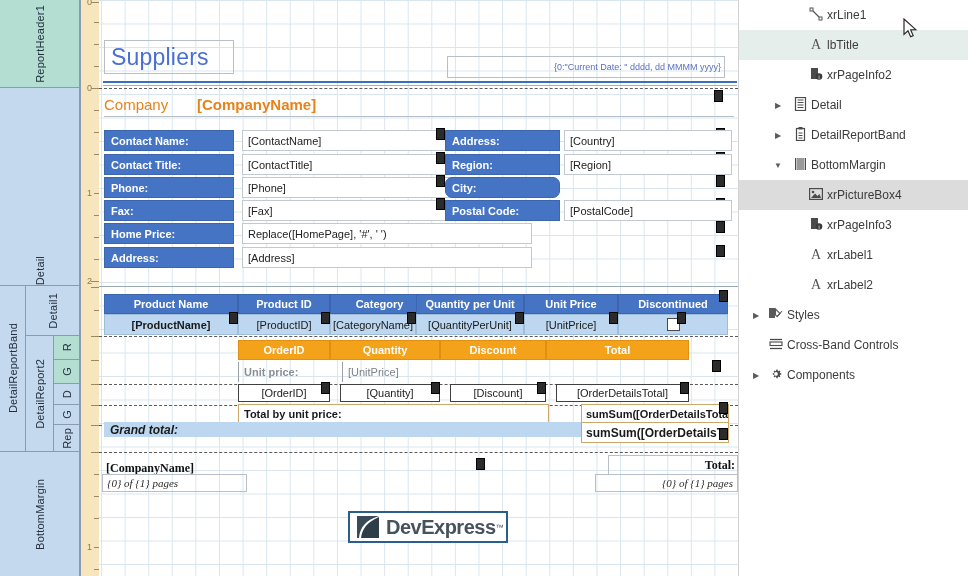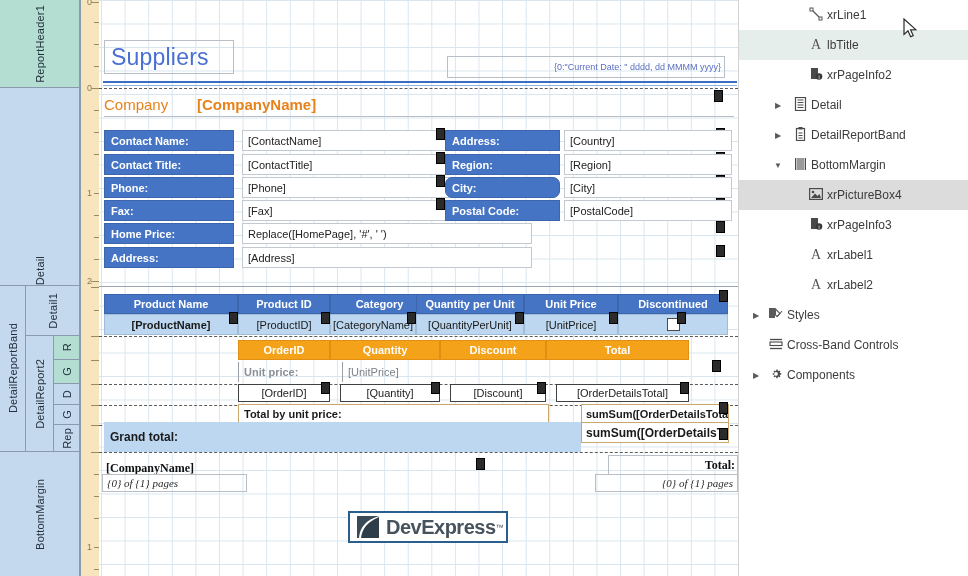--- a/index.html
+++ b/index.html
@@ -242,21 +242,20 @@
     <div class="h" style="left:337px;top:128px;"></div>
     <div class="ctl fieldlbl" style="left:346px;top:130px;width:115px;height:21px;">Address:</div>
     <div class="ctl fieldval" style="left:465px;top:130px;width:168px;height:21px;">[Country]</div>
 
     <div class="h" style="left:337px;top:152px;"></div>
     <div class="ctl fieldlbl" style="left:346px;top:154px;width:115px;height:21px;">Region:</div>
     <div class="ctl fieldval" style="left:465px;top:154px;width:168px;height:21px;">[Region]</div>
 
     <div class="h" style="left:337px;top:175px;"></div>
     <div class="ctl fieldlbl" style="left:346px;top:177px;width:115px;height:21px;border-radius:7px;">City:</div>
-    <div class="ctl fieldval" style="left:465px;top:177px;width:168px;height:21px;">[City]</div>
 
     <div class="h" style="left:337px;top:198px;"></div>
     <div class="ctl fieldlbl" style="left:346px;top:200px;width:115px;height:21px;">Postal Code:</div>
     <div class="ctl fieldval" style="left:465px;top:200px;width:168px;height:21px;">[PostalCode]</div>
 
     <div class="bandsep solid" style="top:286px;"></div>
 
     <div class="ctl colhdr" style="left:5px;top:294px;width:134px;height:20px;">Product Name</div>
     <div class="ctl colhdr" style="left:139px;top:294px;width:92px;height:20px;">Product ID</div>
     <div class="ctl colhdr" style="left:231px;top:294px;width:99px;height:20px;">Category</div>
@@ -305,21 +304,21 @@
     <div class="h" style="left:581px;top:382px;"></div>
 
     <div class="bandsep" style="top:405px;"></div>
 
     <div class="ctl totlbl" style="left:139px;top:404px;width:311px;height:20px;">Total by unit price:</div>
     <div class="ctl totval" style="left:482px;top:404px;width:148px;height:20px;">sumSum([OrderDetailsTotal])</div>
     <div class="h" style="left:620px;top:402px;"></div>
 
     <div class="bandsep" style="top:425px;"></div>
 
-    <div class="ctl grand" style="left:5px;top:422px;width:477px;height:30px;">Grand total:</div>
+    <div class="ctl grand" style="left:5px;top:422px;width:477px;height:15px;font-style:italic;">Grand total:</div>
     <div class="ctl grandval" style="left:482px;top:422px;width:148px;height:21px;">sumSum([OrderDetailsTotal])</div>
     <div class="h" style="left:620px;top:428px;"></div>
 
     <div class="bandsep" style="top:452px;"></div>
 
     <div class="ctl cname" style="left:3px;top:458px;width:380px;height:20px;">[CompanyName]</div>
     <div class="h" style="left:377px;top:458px;"></div>
     <div class="ctl b pginfo" style="left:3px;top:474px;width:145px;height:18px;">{0} of {1} pages</div>
 
     <div class="ctl b totlabel" style="left:509px;top:455px;width:130px;height:20px;">Total:</div>

